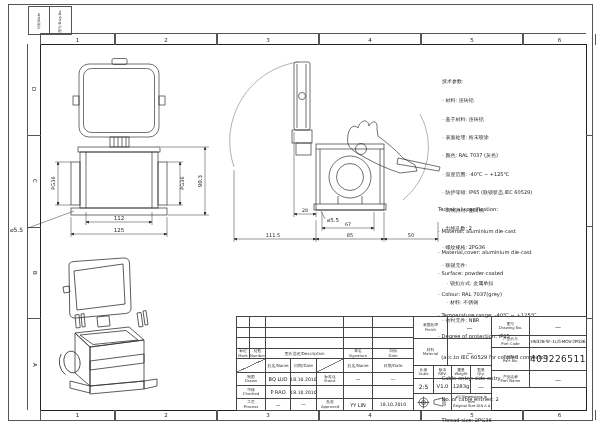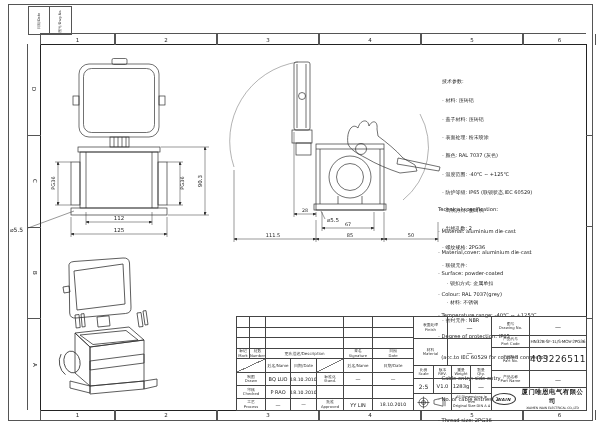--- a/index.html
+++ b/index.html
@@ -446,22 +446,15 @@
         <span>Part No.</span>
       </div>
     <div class="cell partno" style="left:293px;top:31px;width:57px;height:23px;">1240322651133</div>
 
     <div class="cell lab" style="left:255px;top:54px;width:38px;height:17px;">
       <span>产品名称</span>
         <span>Part Name</span>
       </div>
     <div class="cell big" style="left:293px;top:54px;width:57px;height:17px;">—</div>
 
-    <div class="cell" id="company-cell" style="left:255px;top:71px;width:95px;height:23px;">
-      <div id="wain-logo">WAIN</div>
-      <div class="comp-txt">
-        <span class="comp-cn">厦门唯恩电气有限公司</span>
-        <span class="comp-en">XIAMEN WAIN ELECTRICAL CO.,LTD</span>
-      </div>
-    </div>
   </div>
 
 </div>
 
 </body></html>

